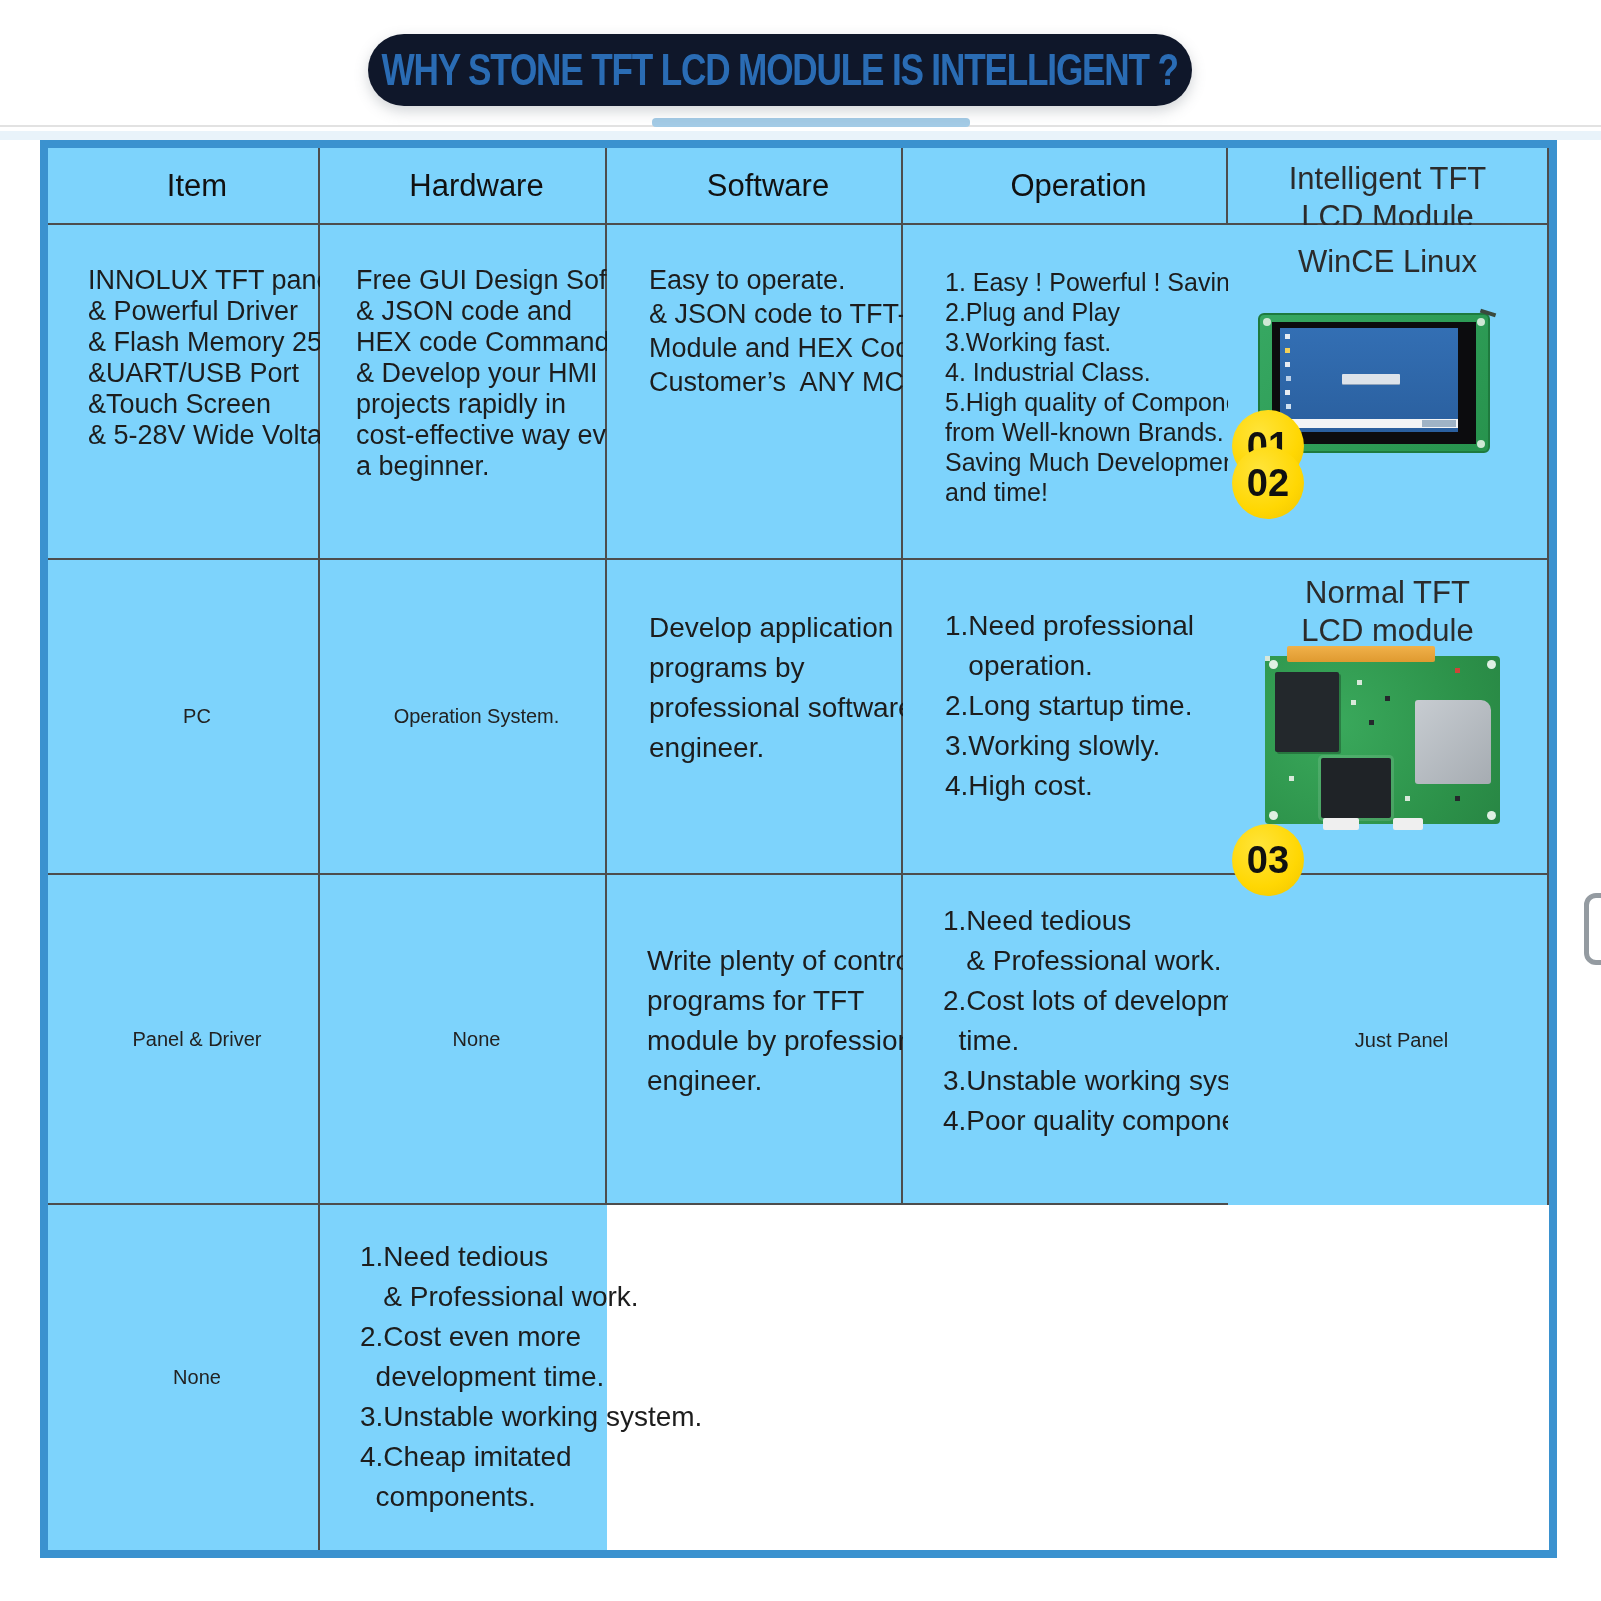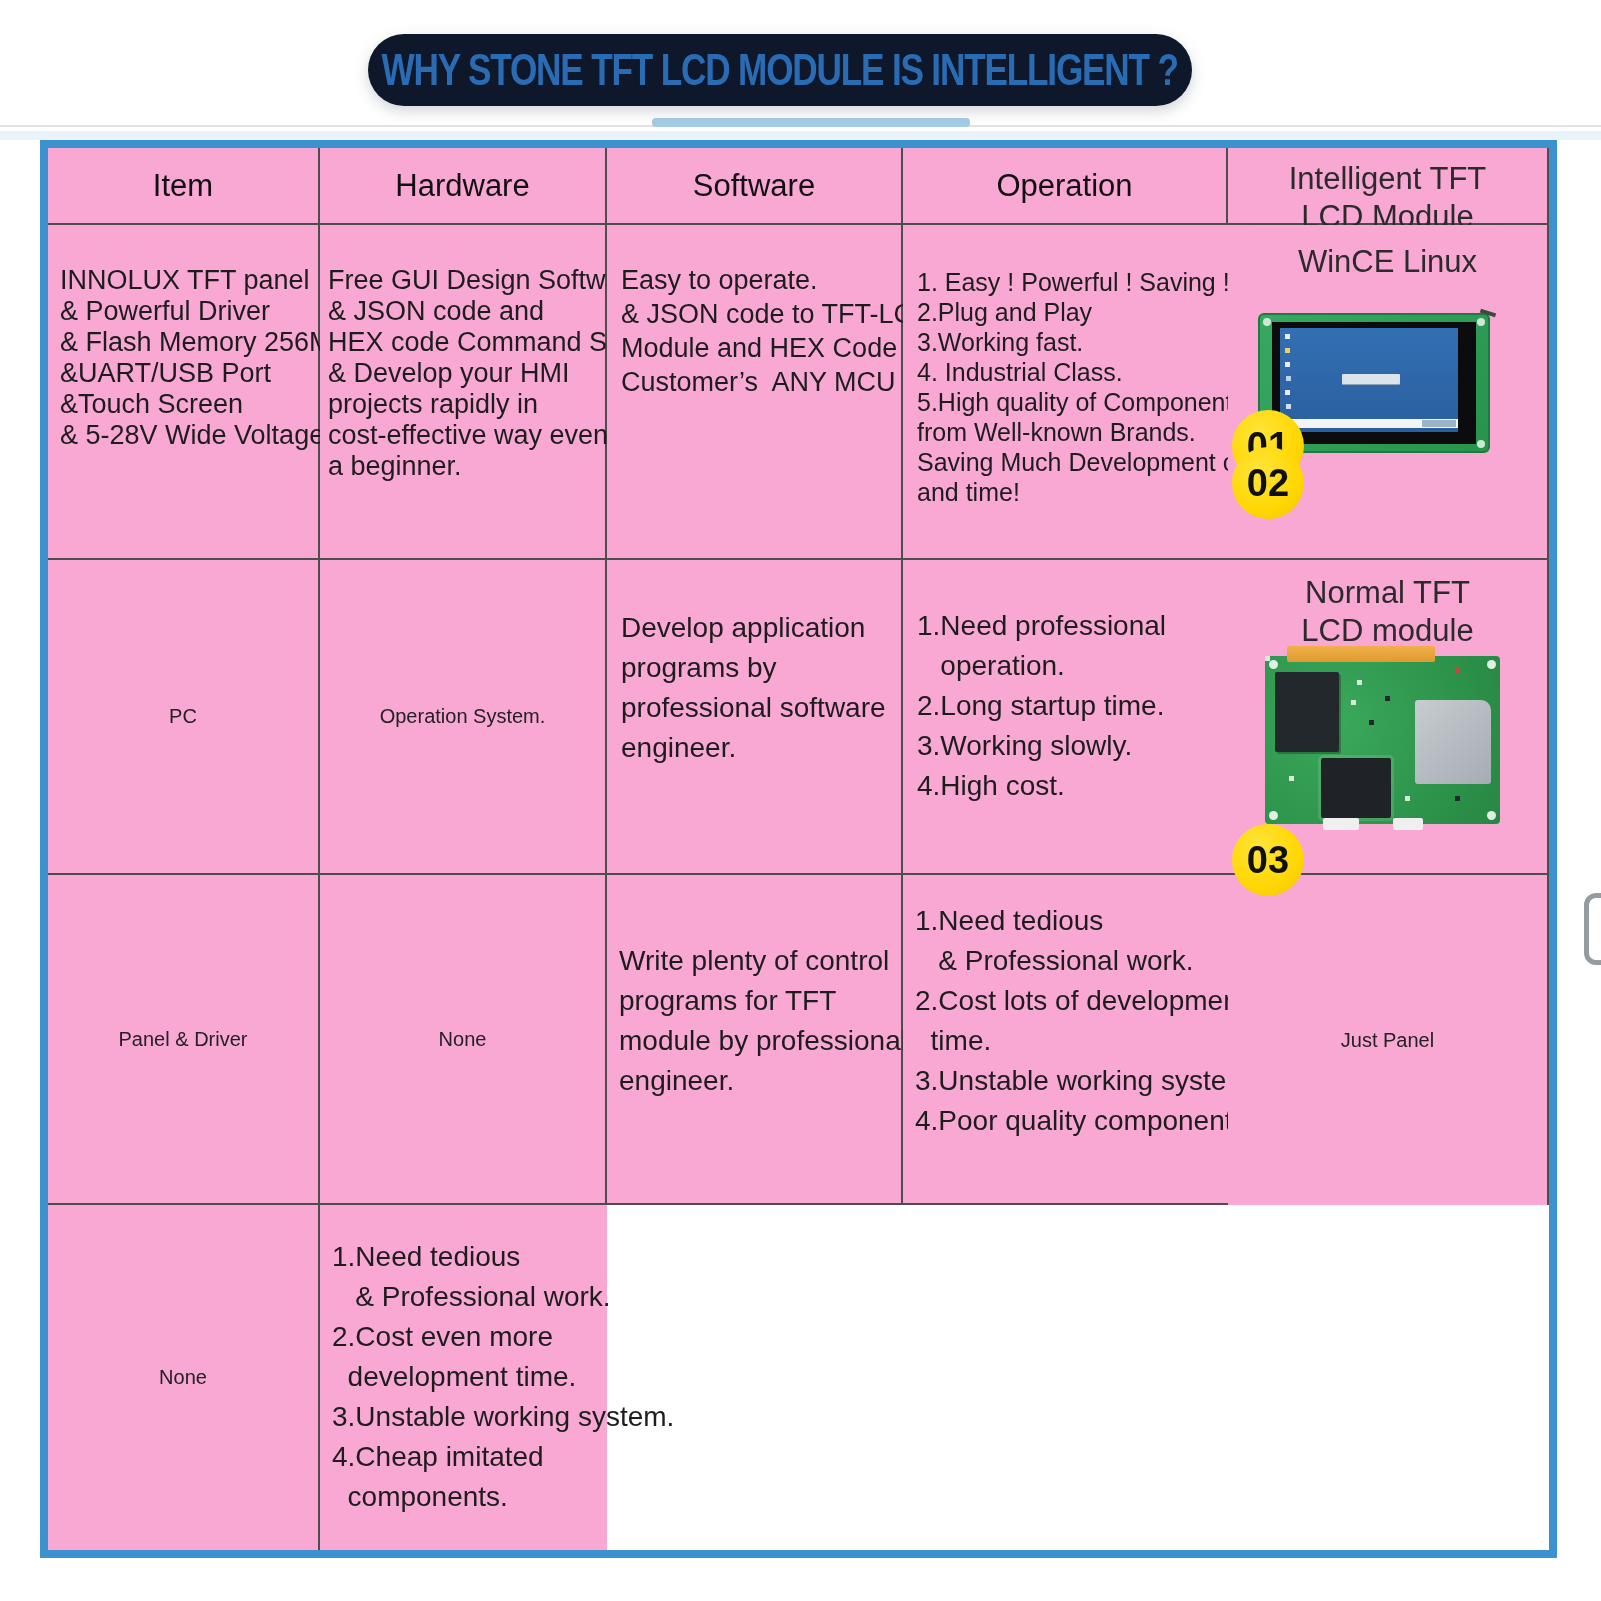--- a/index.html
+++ b/index.html
@@ -16,21 +16,21 @@
         border-radius:36px;box-shadow:0 5px 14px rgba(90,100,110,.28);
         display:flex;align-items:center;justify-content:center;}
   .pill h1{margin:0;font-size:44px;font-weight:700;color:#2a6cb4;letter-spacing:-1.5px;
            white-space:nowrap;transform:scaleX(.8);transform-origin:center;}
 
   
   .tbl{position:absolute;left:40px;top:140px;width:1517px;height:1418px;background:#fff;
        border:8px solid #3b92cf;box-sizing:border-box;
        display:grid;grid-template-columns:272px 287px 296px 325px auto;
        grid-template-rows:77px 335px 315px 330px auto;}
-  .cell{position:relative;box-sizing:border-box;background:#f9a8d4;}
+  .cell{position:relative;box-sizing:border-box;background:#7dd3fc;padding-left:28px;}
   .bR{border-right:2px solid #4d4d4d;}
   .bB{border-bottom:2px solid #4d4d4d;}
   .hcell{display:flex;align-items:center;justify-content:center;font-size:31px;color:#111;}
   .txt{white-space:pre;overflow:visible;font-size:28px;line-height:40px;color:#1d1d1d;}
   .r1 .txt{font-size:27px;line-height:31px;}
   .r1 .txt.small{font-size:25px;line-height:30px;}
   .mid{display:flex;align-items:center;justify-content:center;font-size:20px;color:#222;text-align:center;}
 
   .item-title{position:absolute;left:0;right:0;text-align:center;font-size:31px;line-height:38px;
               color:#2b2b2b;white-space:pre;}

